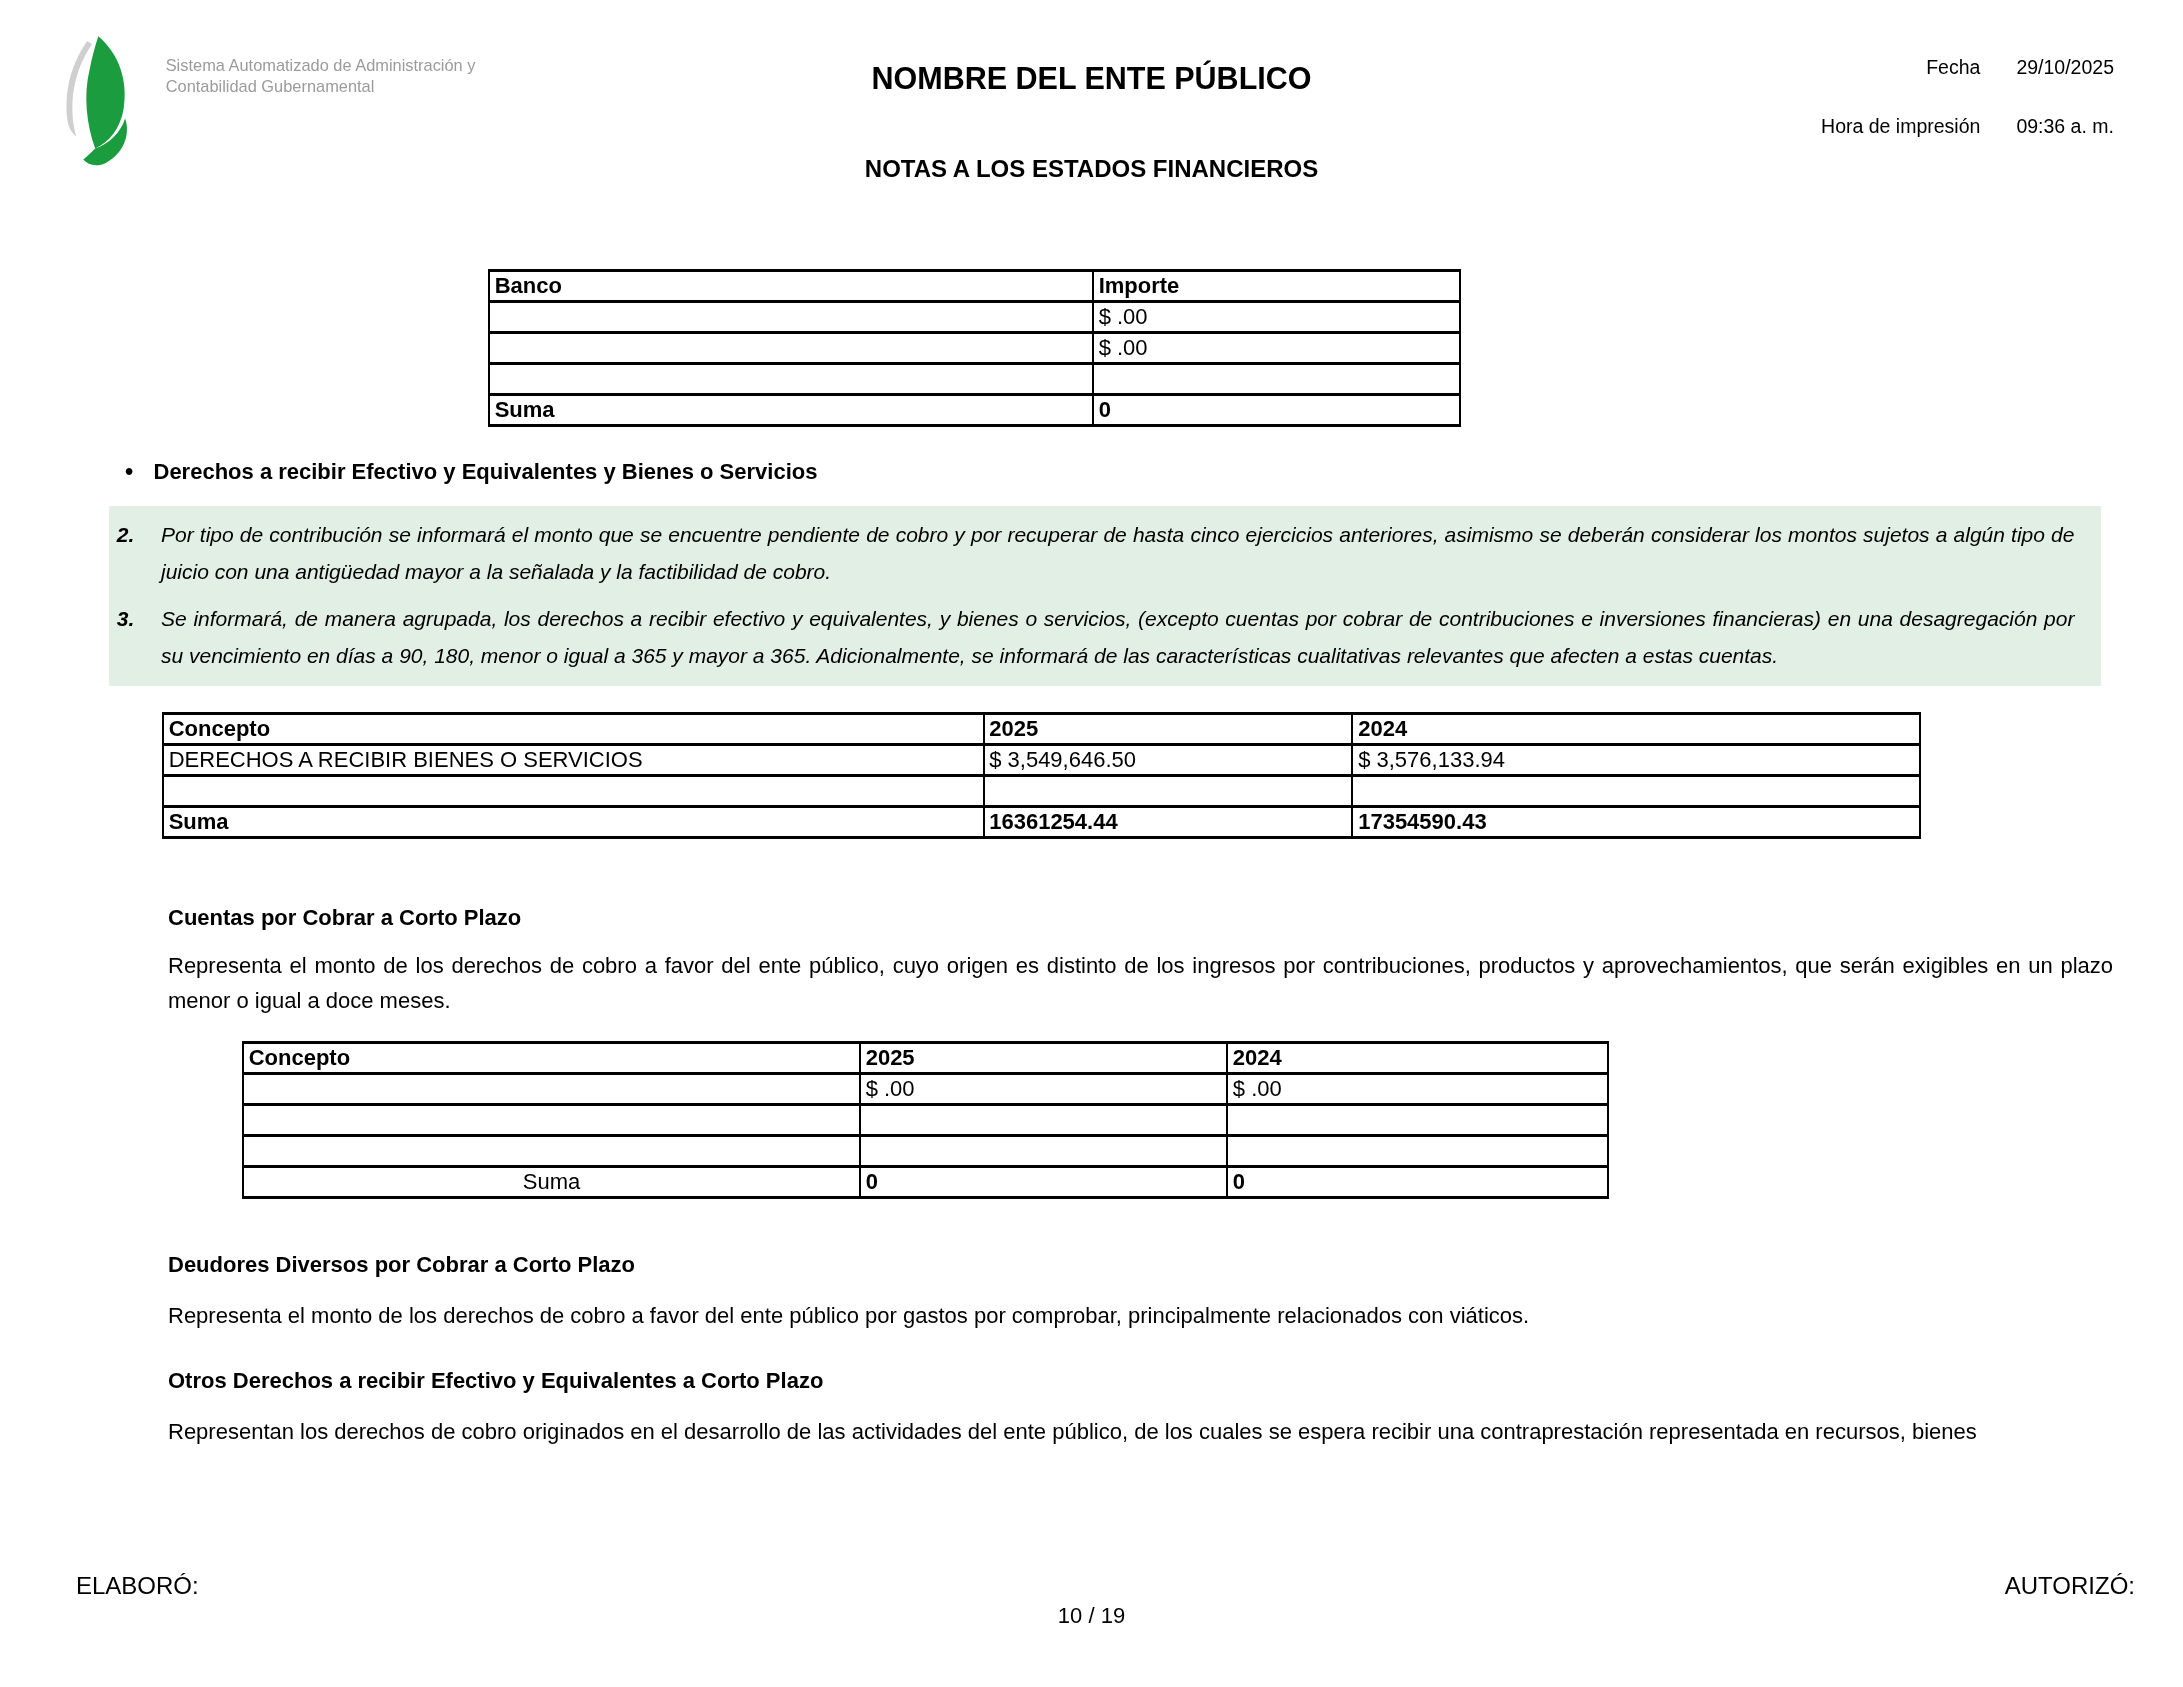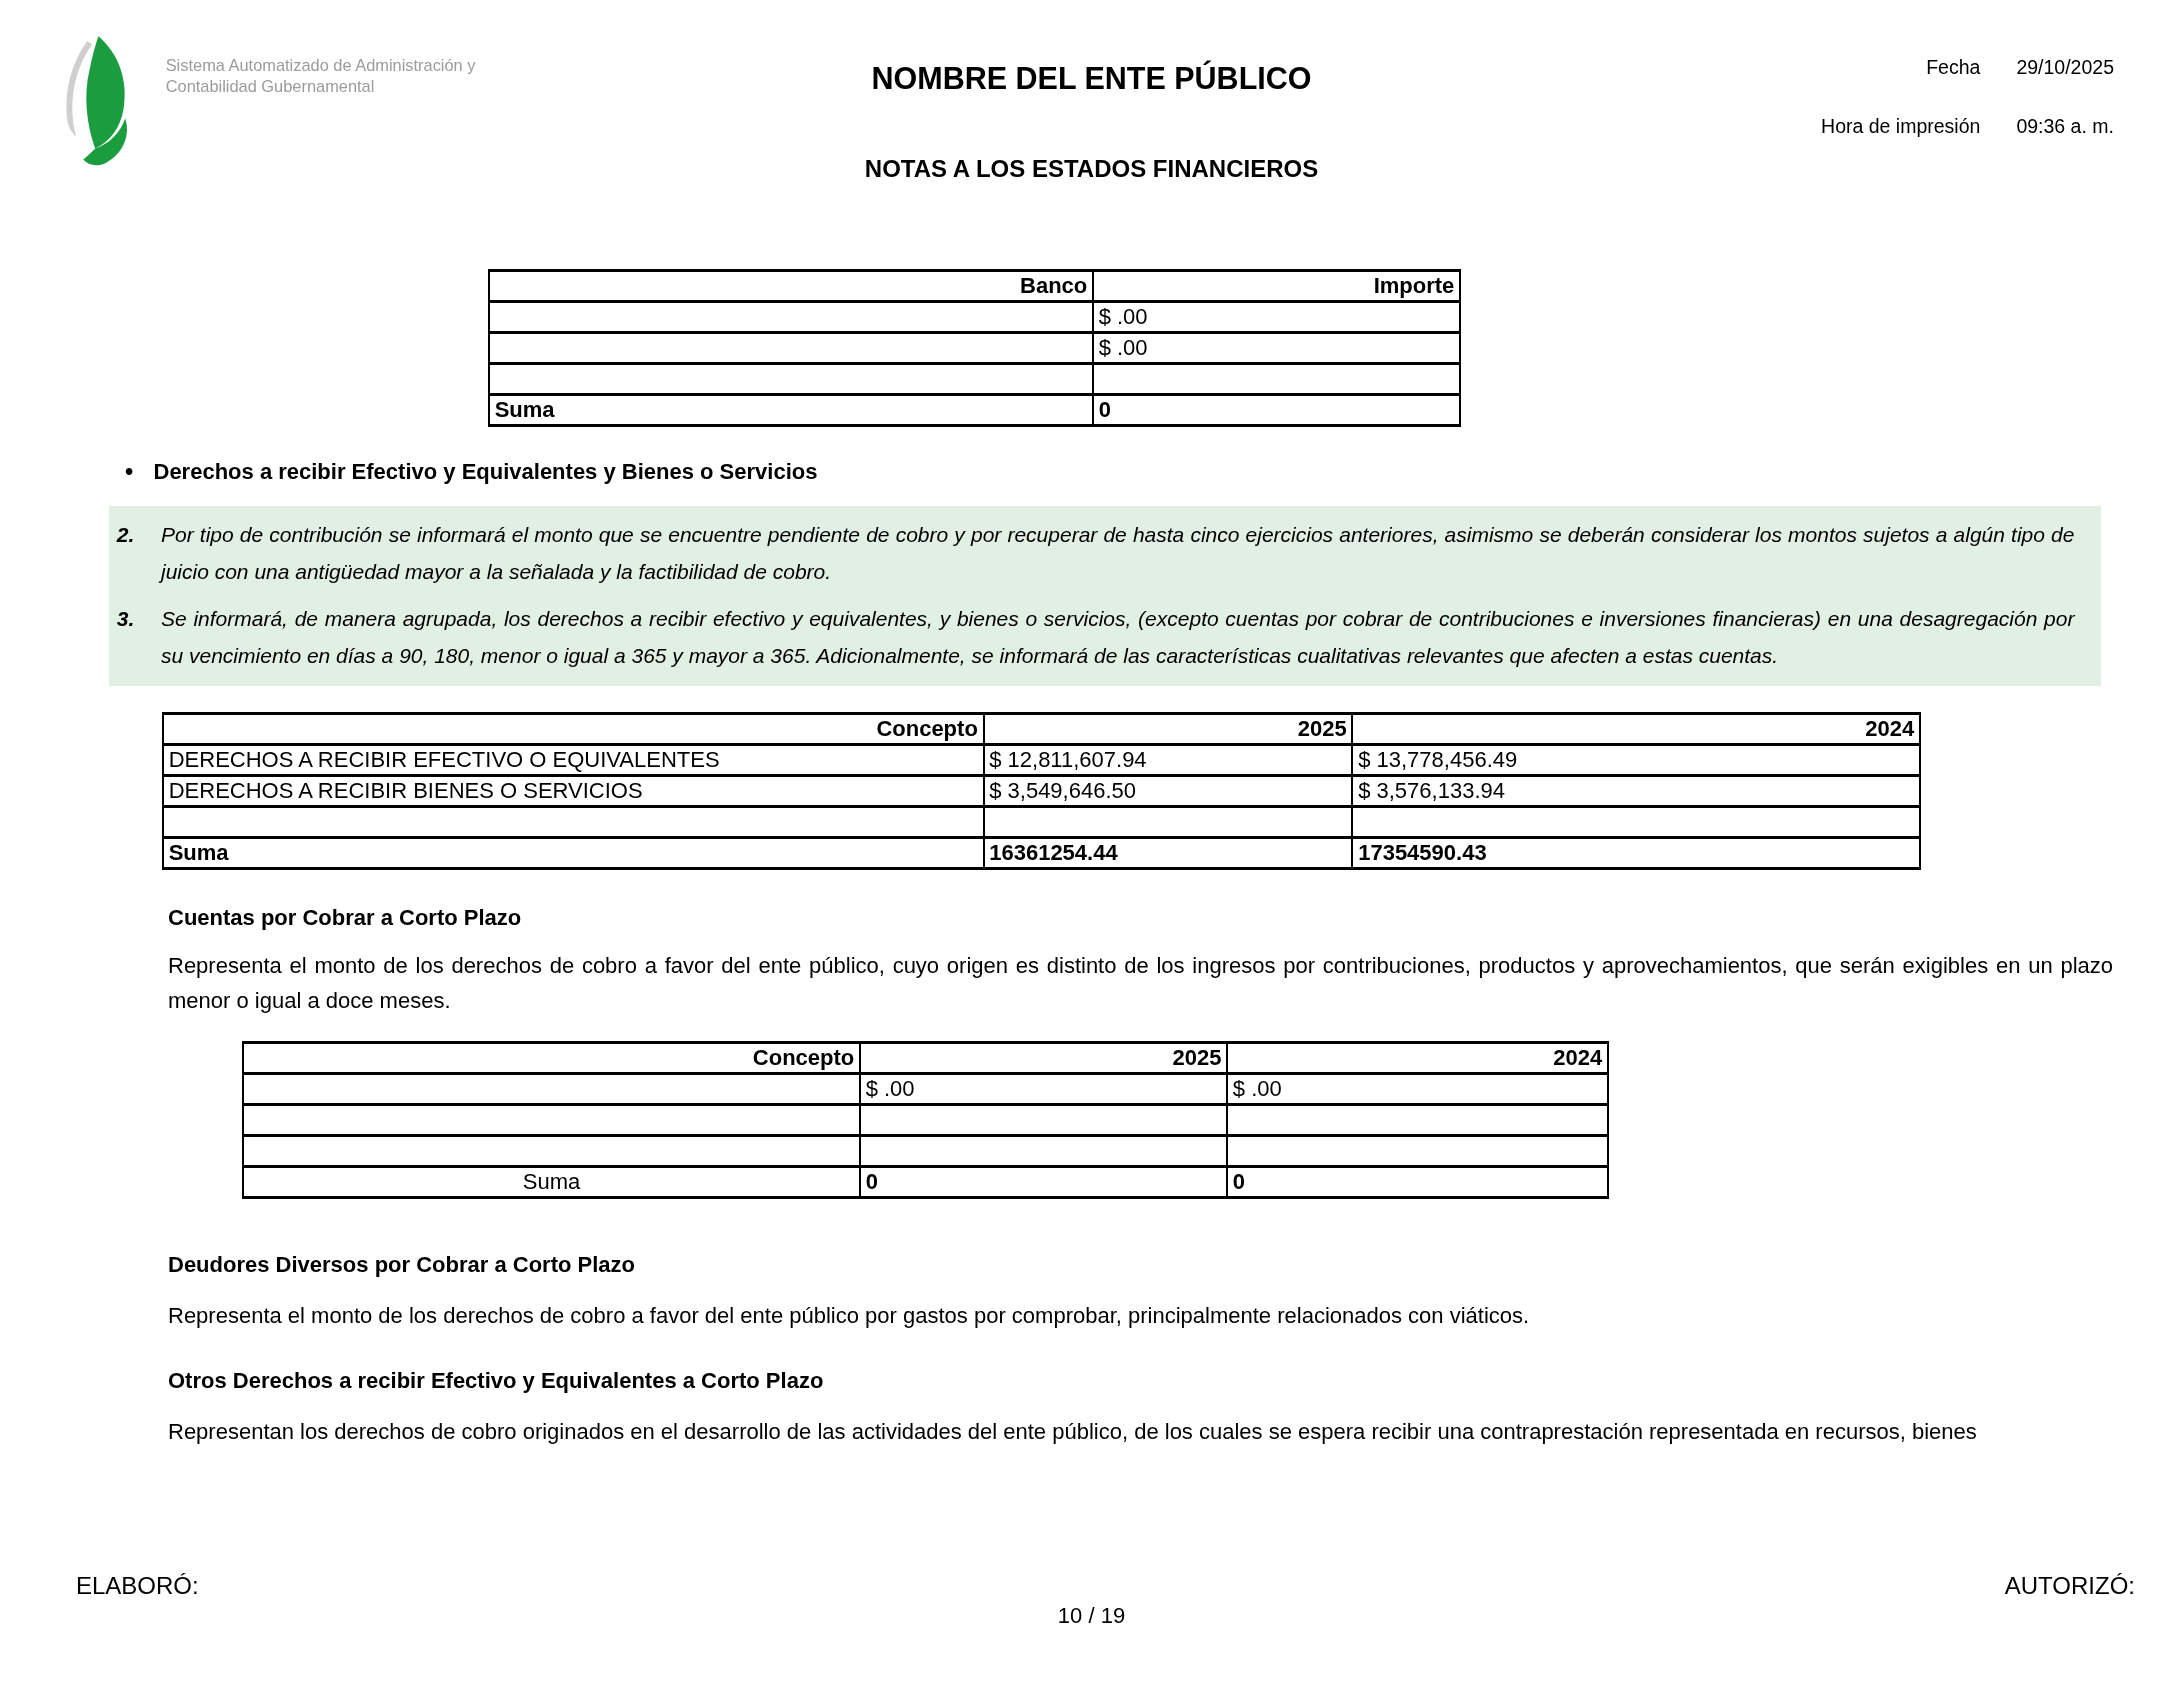--- a/index.html
+++ b/index.html
@@ -22,21 +22,21 @@
   .printinfo{position:absolute;top:56px;right:69px;display:grid;grid-template-columns:auto auto;
              column-gap:30px;row-gap:11px;font-size:19.5px;gap:36px;}
   .printinfo .lbl{text-align:right;}
   .printinfo .val{text-align:left;}
 
   
   table.rpt{border-collapse:collapse;table-layout:fixed;position:absolute;background:#fff;}
   table.rpt td{border:2.3px solid #000;border-top-width:3.1px;border-bottom-width:3.1px;
                height:28px;line-height:28px;padding:0 4.7px;font-size:22px;
                overflow:hidden;white-space:nowrap;vertical-align:middle;}
-  table.rpt td.hdr{font-weight:bold;text-align:right;}
+  table.rpt td.hdr{font-weight:bold;text-align:left;}
   table.rpt td.num{text-align:left;}
   table.rpt td.bold{font-weight:bold;}
   table.rpt td.ctr{text-align:center;}
 
   #bank-table{left:488px;top:269px;width:973px;}
   #derechos-table{left:162px;top:712px;width:1759px;}
   #cuentas-table{left:242px;top:1041px;width:1367px;}
 
   
   .bullet-line{position:absolute;left:125px;top:458px;display:flex;align-items:baseline;font-size:22px;font-weight:bold;}
@@ -144,25 +144,20 @@
         <col style="width:21.0%">
         <col style="width:32.3%">
       </colgroup>
     <tbody>
         <tr>
       <td class="hdr">Concepto</td>
       <td class="hdr">2025</td>
       <td class="hdr">2024</td>
     </tr>
     <tr>
-      <td>DERECHOS A RECIBIR EFECTIVO O EQUIVALENTES</td>
-      <td class="num">$ 12,811,607.94</td>
-      <td class="num">$ 13,778,456.49</td>
-    </tr>
-    <tr>
       <td>DERECHOS A RECIBIR BIENES O SERVICIOS</td>
       <td class="num">$ 3,549,646.50</td>
       <td class="num">$ 3,576,133.94</td>
     </tr>
     <tr>
       <td></td>
       <td class="num"></td>
       <td class="num"></td>
     </tr>
     <tr>

